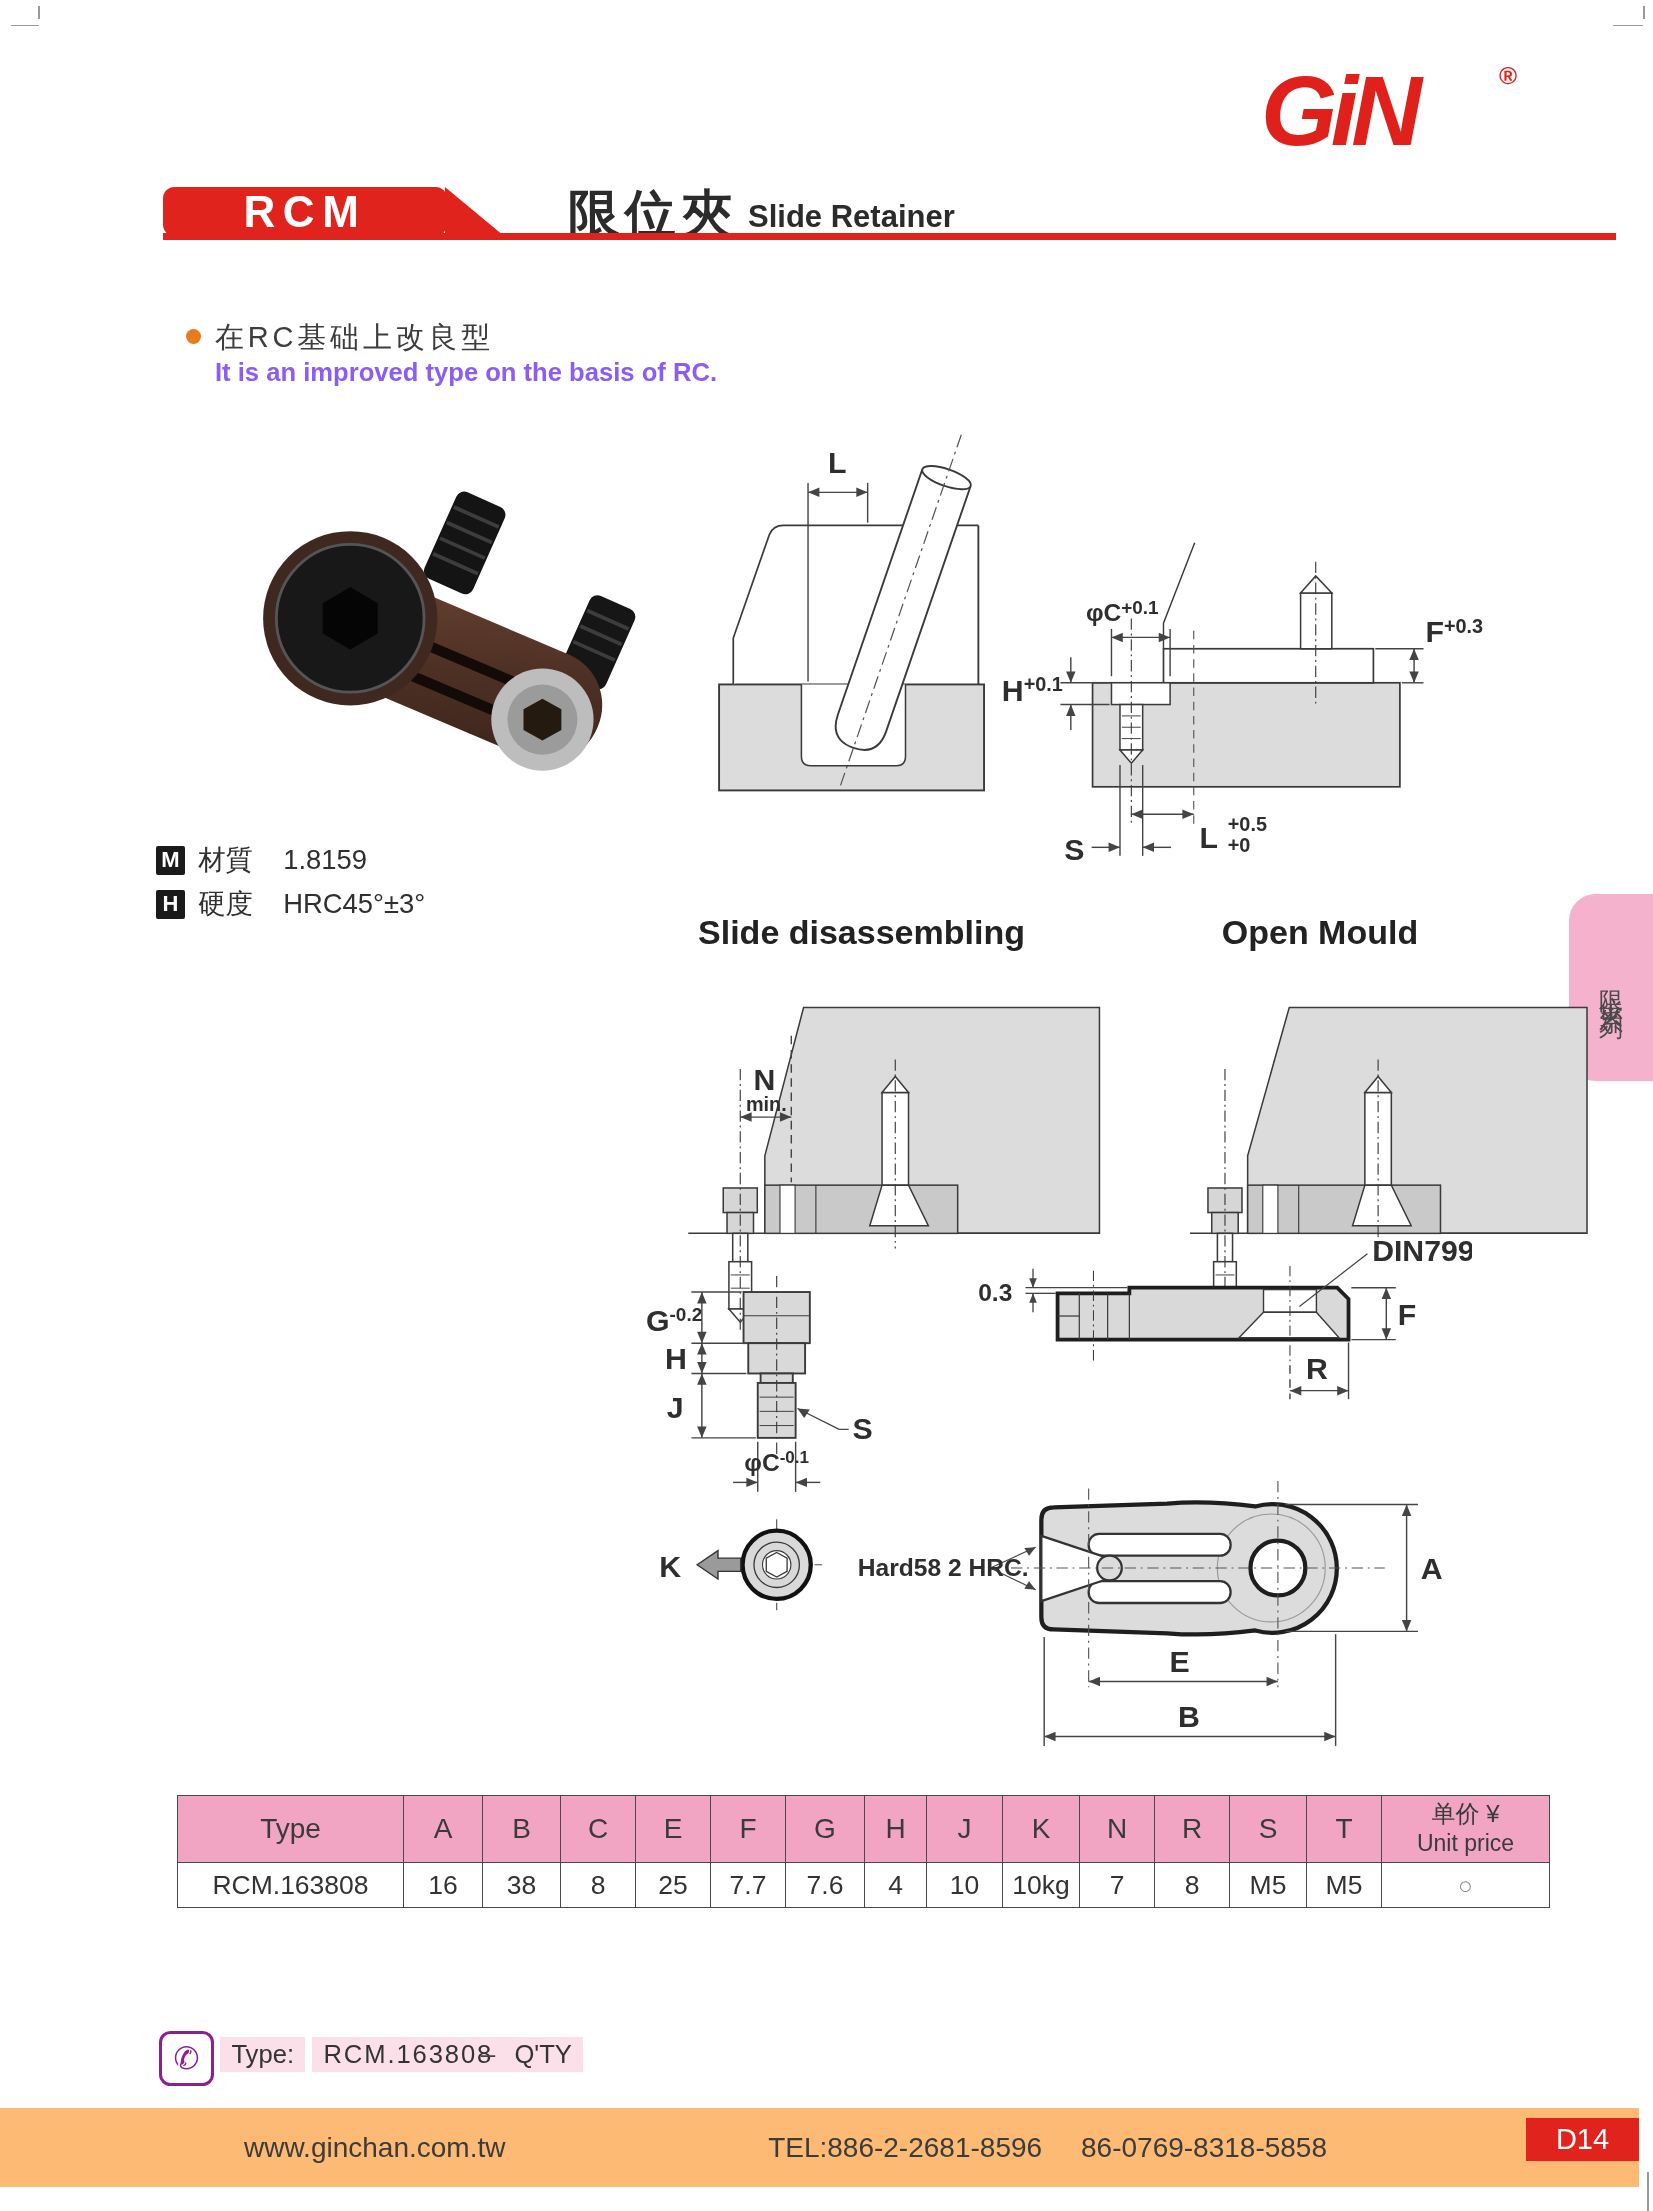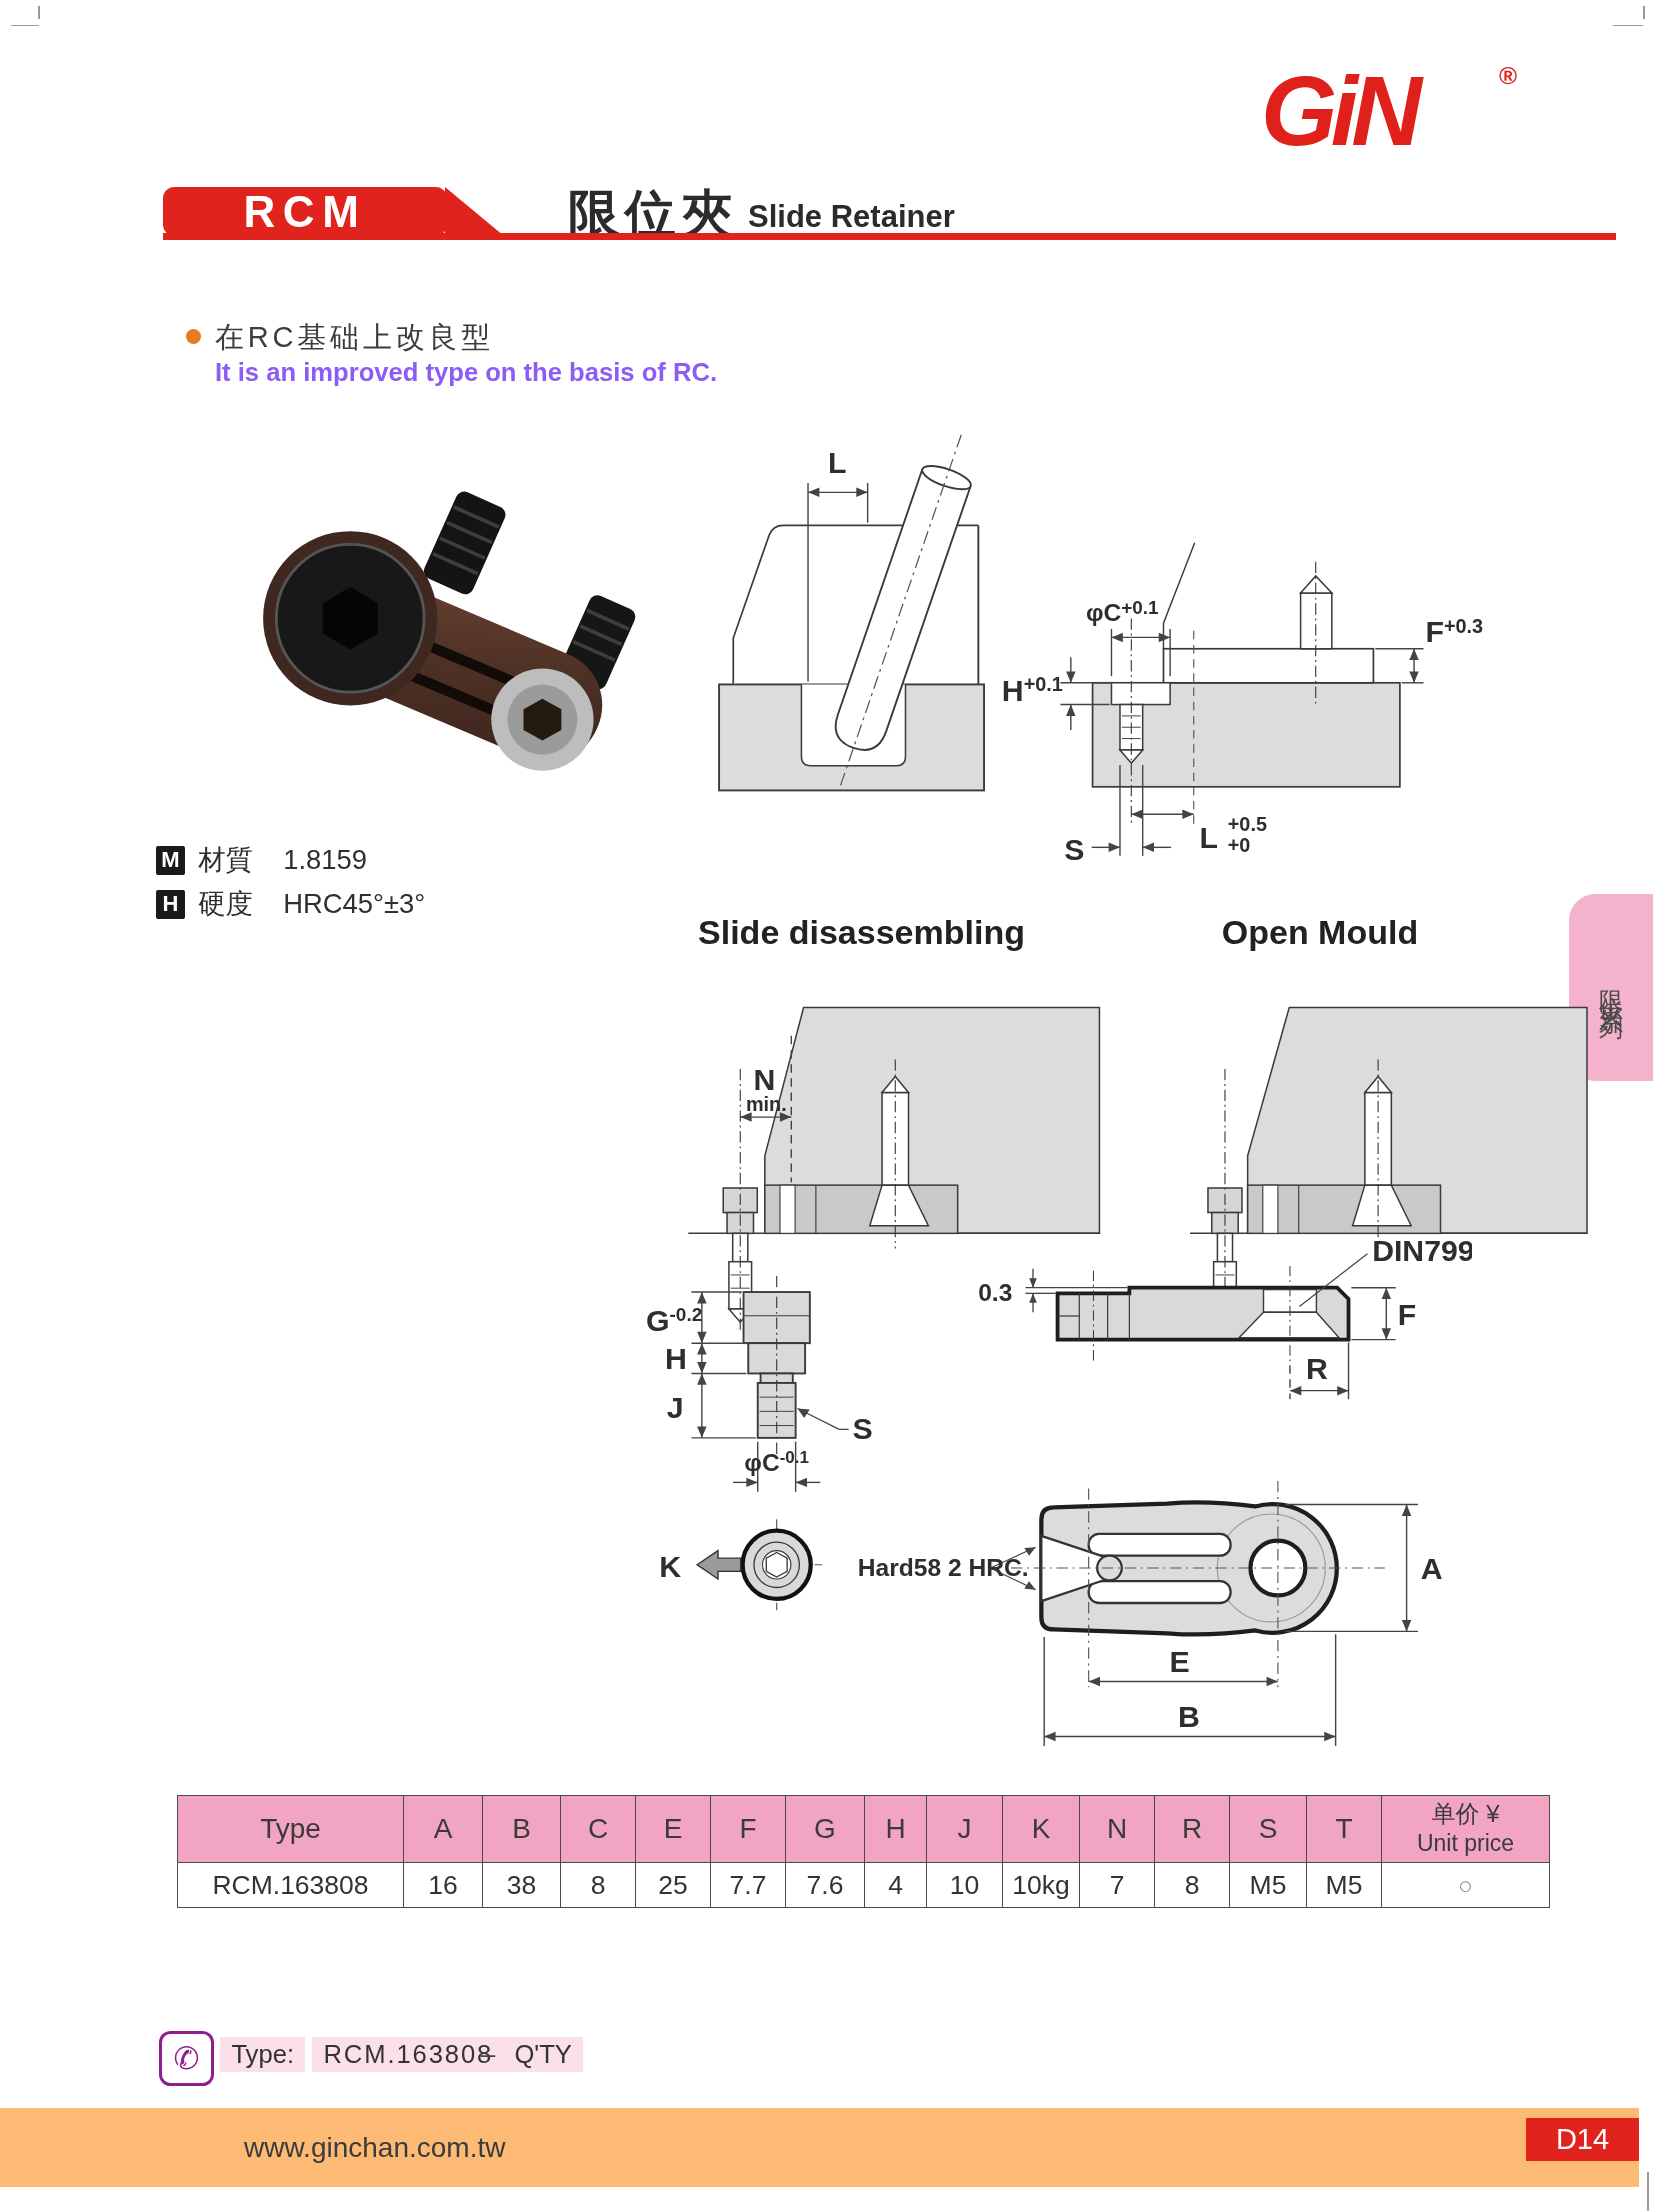--- a/index.html
+++ b/index.html
@@ -502,17 +502,21 @@
   <div class="abs phone-box" style="left:159px;top:2031px;">
     <span class="phone-glyph">✆</span>
   </div>
   <span class="abs pinkbg" style="left:220px;top:2037px;">Type:</span>
   <span class="abs pinkbg" style="left:312px;top:2037px;letter-spacing:1.9px;">RCM.163808</span>
   <span class="abs order-sep" style="left:481px;top:2040px;">–</span>
   <span class="abs pinkbg" style="left:503px;top:2037px;">Q'TY</span>
 
   <div class="abs footer-band" style="left:0;top:2108px;width:1639px;height:79px;">
     <span class="footer-web" style="margin-left:244px;">www.ginchan.com.tw</span>
+    <span class="footer-tel" style="margin-left:auto;margin-right:312px;">
+      <span>TEL:886-2-2681-8596</span>&nbsp;&nbsp;&nbsp;&nbsp;
+      <span>86-0769-8318-5858</span>
+    </span>
   </div>
   <div class="abs d14" style="left:1526px;top:2118px;width:113px;height:43px;">D14</div>
 
 </div>
 
 
 </body></html>

